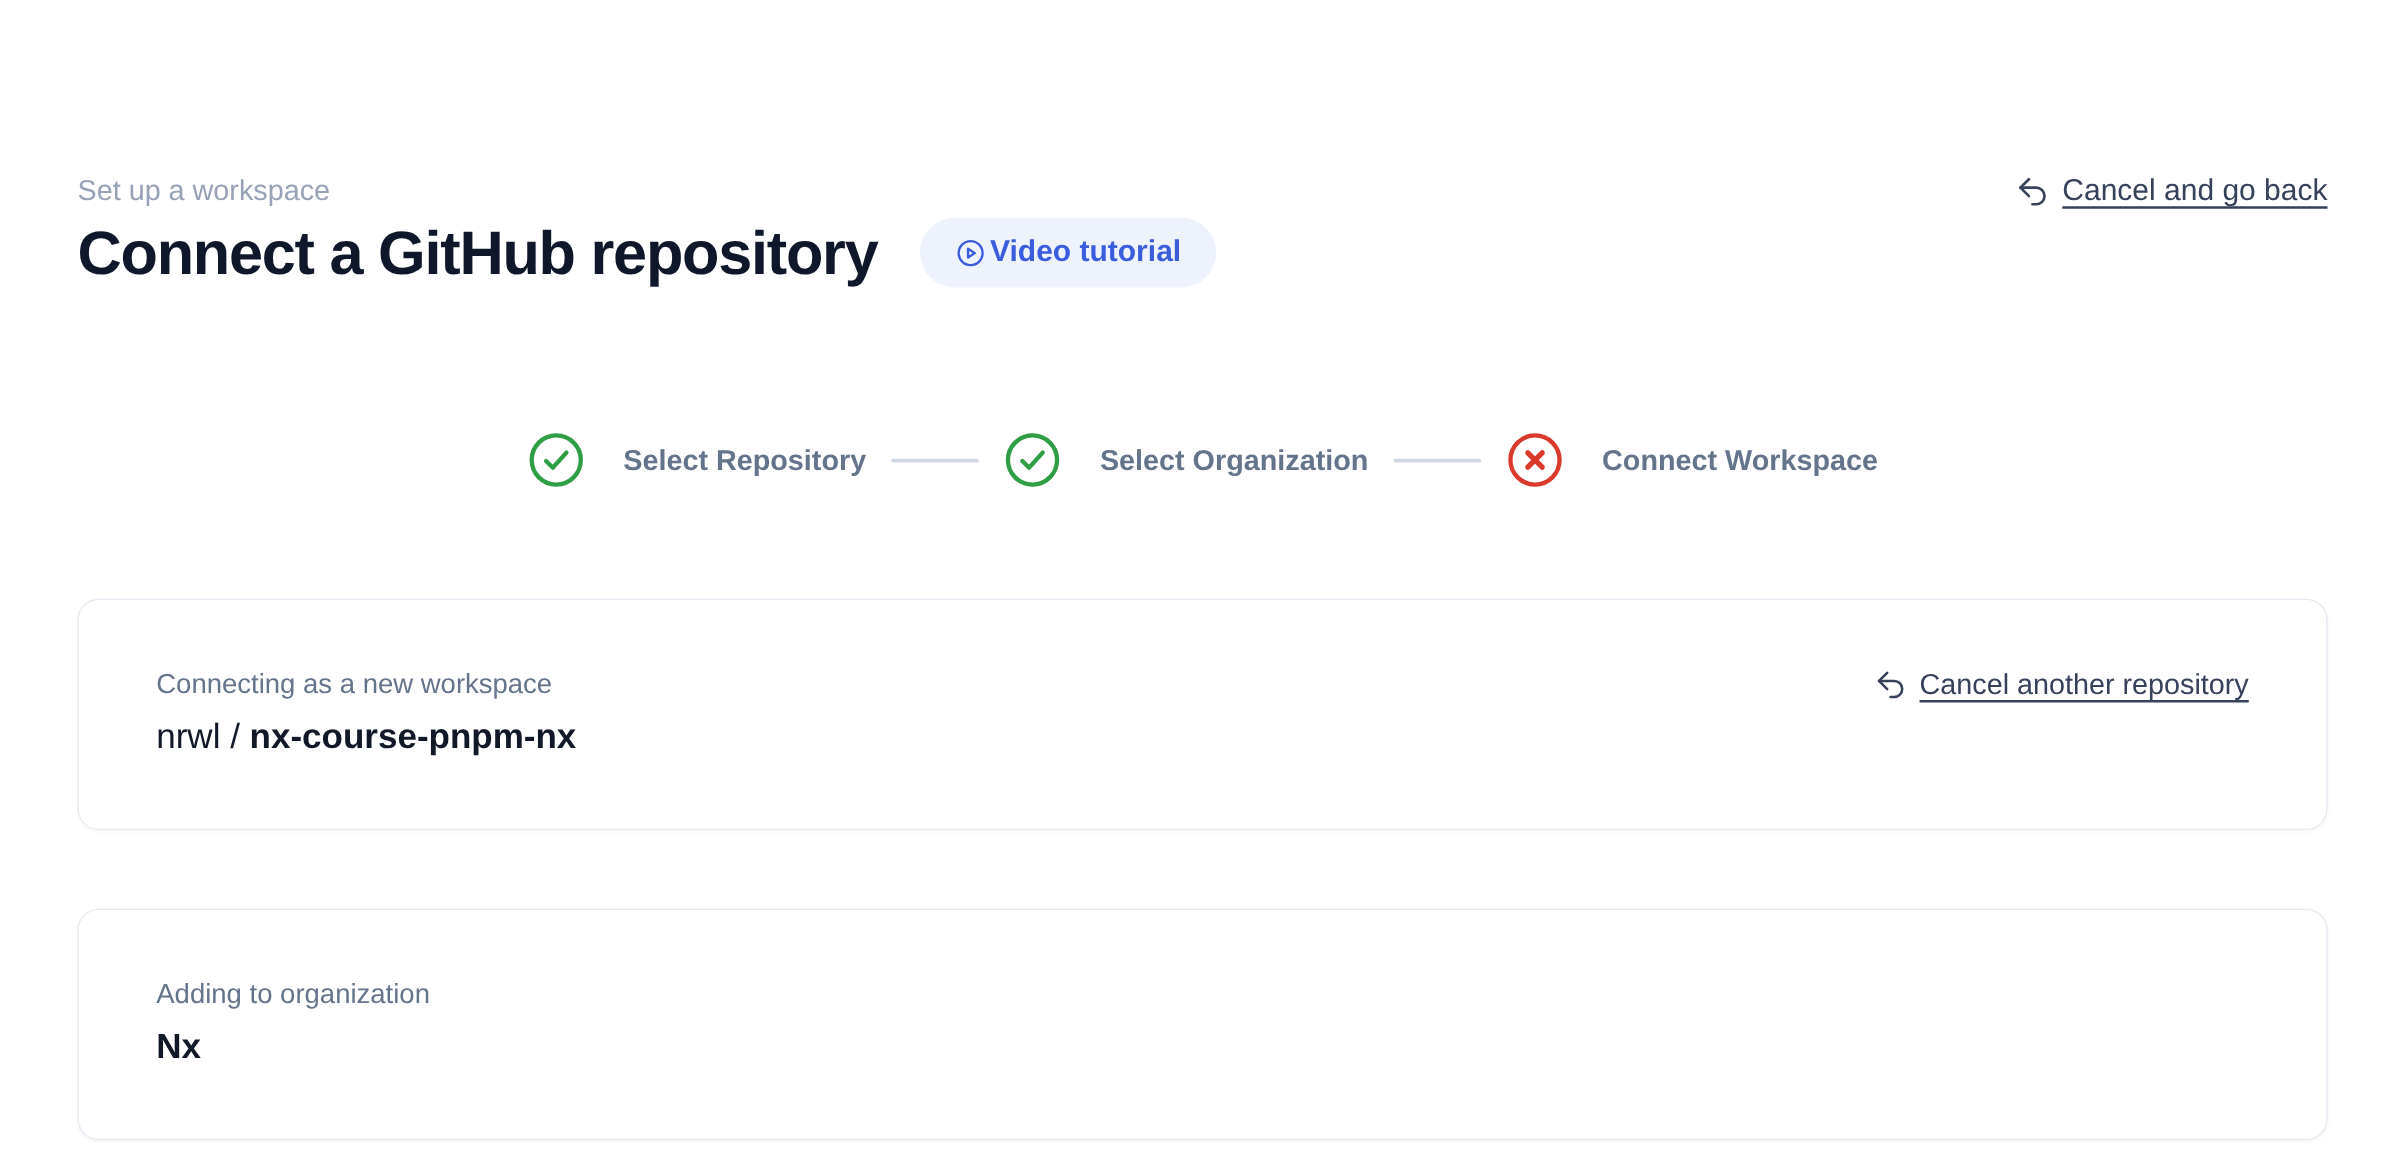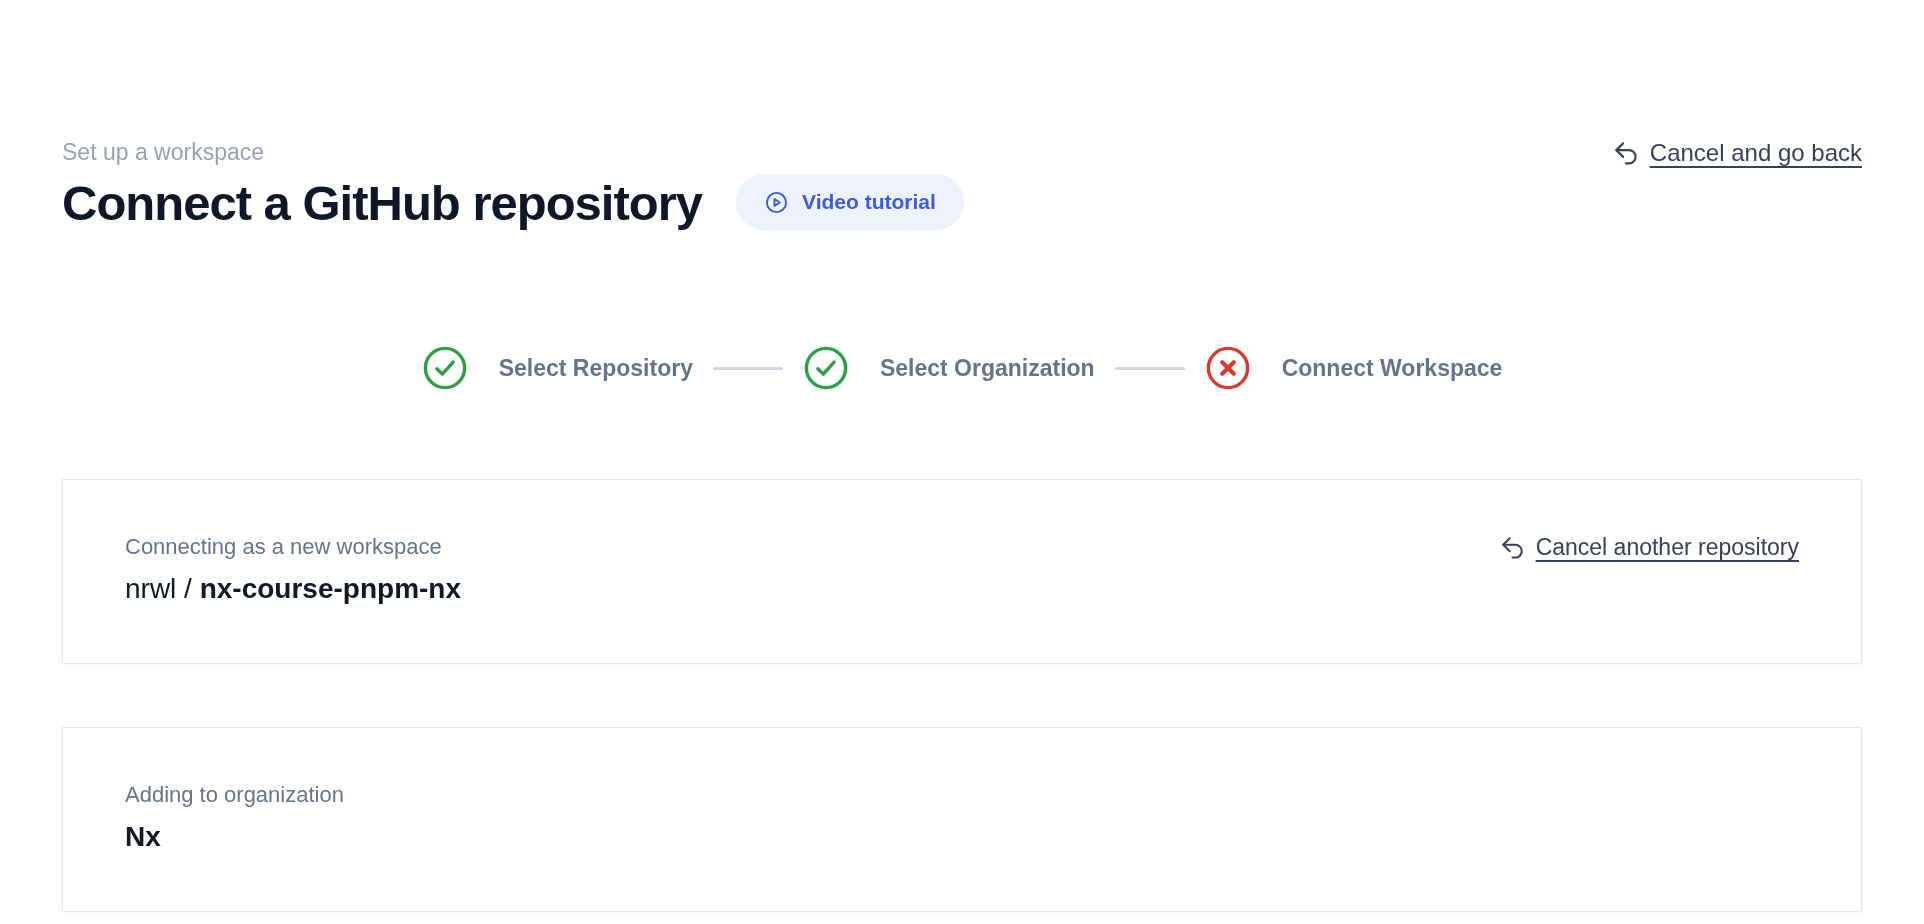--- a/index.html
+++ b/index.html
@@ -34,27 +34,27 @@
   .page-title {
     font-size: 49px;
     line-height: 58px;
     font-weight: 800;
     letter-spacing: -1px;
     color: #0f172a;
   }
   .video-pill {
     display: inline-flex;
     align-items: center;
-    gap: 13px;
+    gap: 3px;
     height: 56px;
     padding: 0 28px;
     border-radius: 9999px;
     background: var(--accent_bg, #edf2fd);
     color: var(--accent, #3b5cdd);
-    font-size: 21px;
+    font-size: 24px;
     font-weight: 700;
     border: none;
     cursor: pointer;
   }
   .video-pill svg { display: block; }
 
   .link {
     display: inline-flex;
     align-items: center;
     gap: 10px;
@@ -101,21 +101,21 @@
     border-radius: 2px;
     background: #cfd6e4;
     margin: 0 20px;
     flex: 0 0 auto;
   }
 
   
   .card {
     margin-top: 63px;
     border: 1px solid #e4e8f0;
-    border-radius: 0;
+    border-radius: 17px;
     background: #ffffff;
     box-shadow: 0 1px 3px rgba(15, 23, 42, 0.04);
     padding: 52px 62px 54px 62px;
     display: flex;
     justify-content: space-between;
     align-items: flex-start;
     min-height: 185px;
   }
   .card-first { margin-top: 88px; }
   .card-label {

